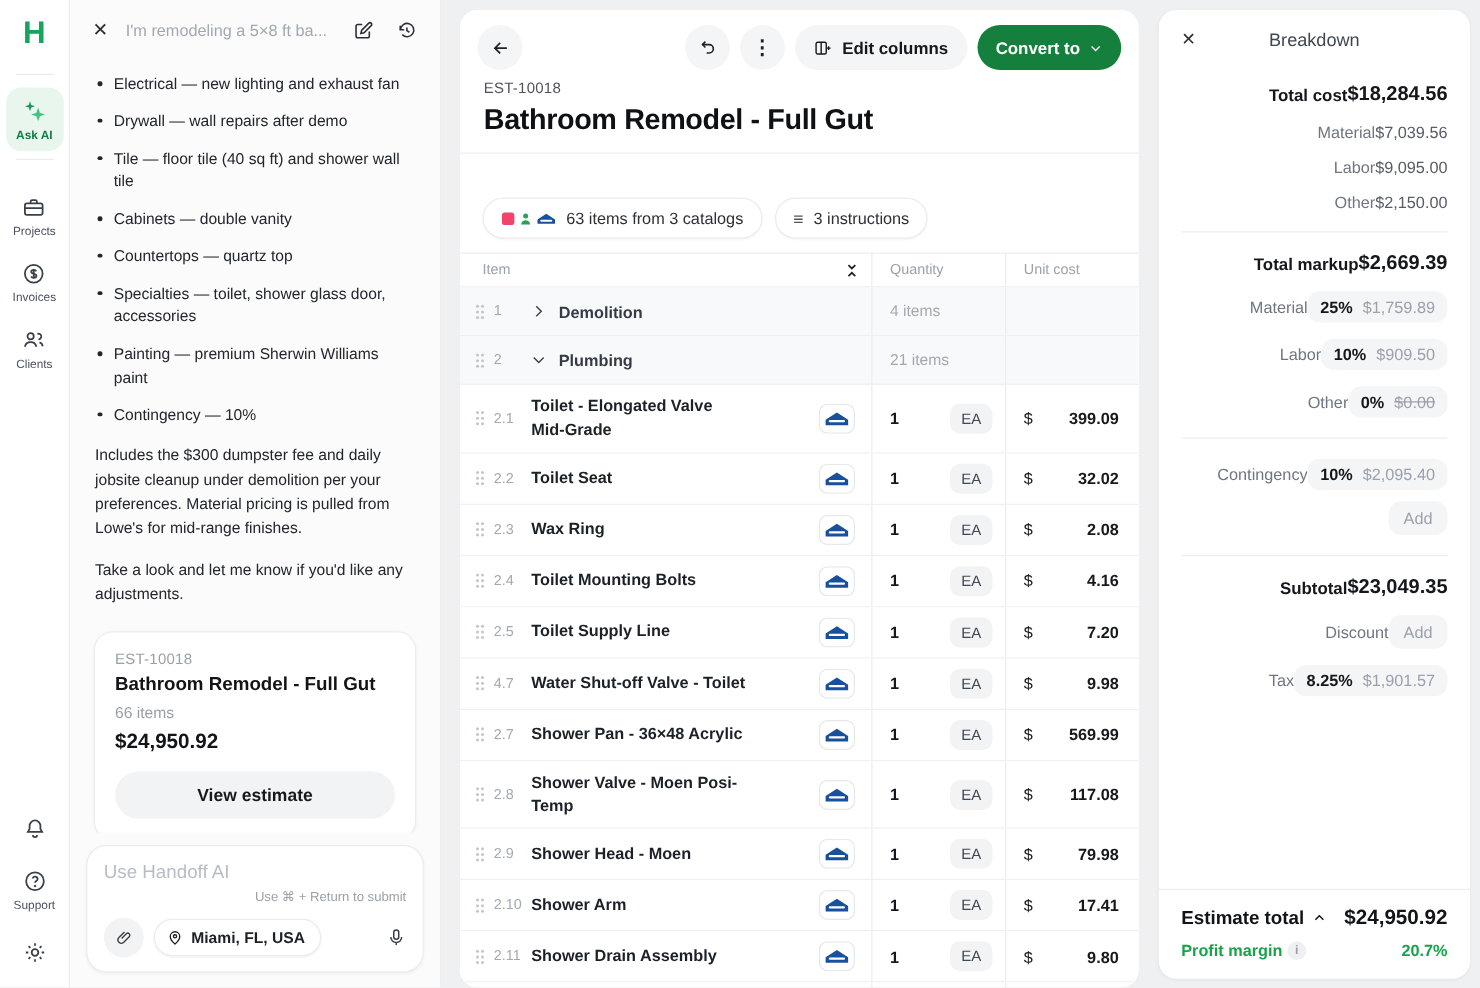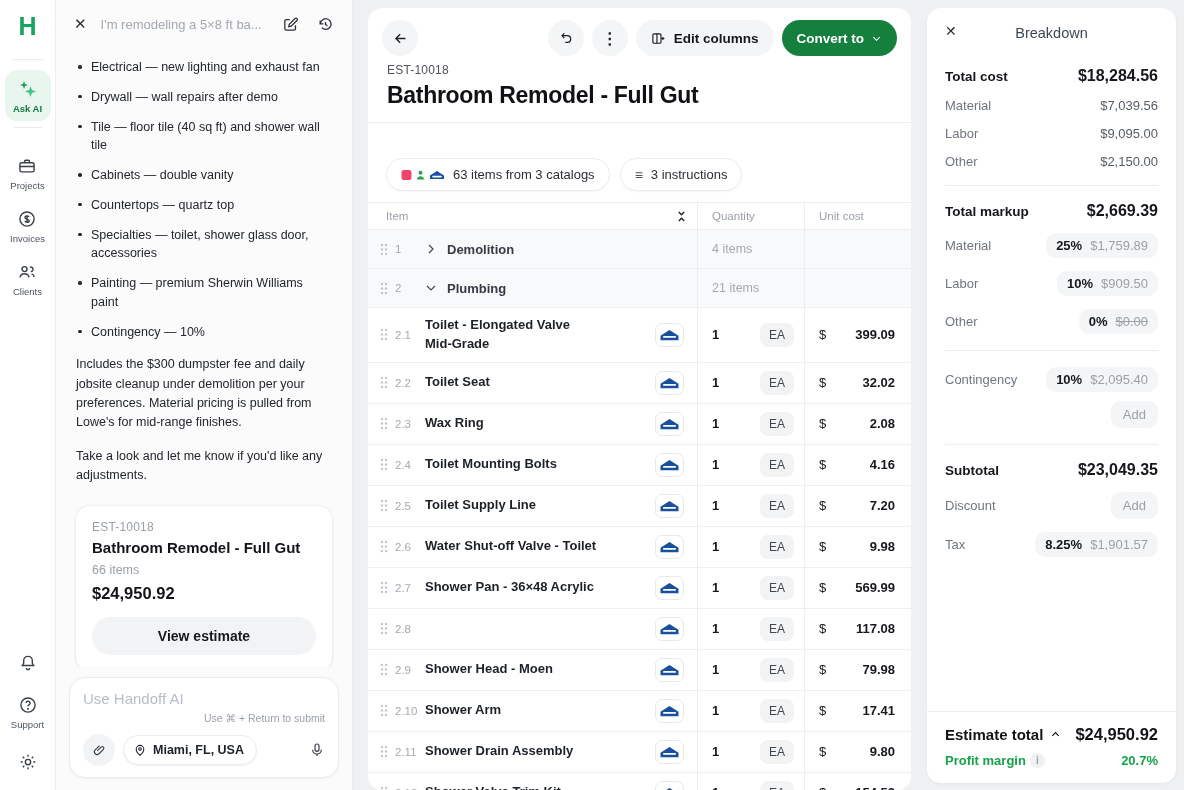--- a/index.html
+++ b/index.html
@@ -88,21 +88,21 @@
   .cost-cell { border-left:1px solid #ededef; padding:0 16px 0 14px; justify-content:space-between; }
   .cur { font-size:13px; color:#16181d; }
   .cost-val { font-size:13px; font-weight:600; color:#16181d; }
 
   
   .bd-card { width:249px; background:#fff; border-radius:14px; margin-bottom:7px; display:flex; flex-direction:column; flex-shrink:0; box-shadow:0 1px 3px rgba(20,24,31,.05); }
   .bd-header { position:relative; padding:17px 18px 0; }
   .bd-close { position:absolute; left:18px; top:15px; font-size:14px; color:#2b2f36; cursor:pointer; }
   .bd-title { text-align:center; font-size:14.5px; font-weight:500; color:#3f4754; }
   .bd-body { flex:1; display:flex; flex-direction:column; padding:26px 18px 0; }
-  .bd-row { display:flex; align-items:center; justify-content:space-between; margin-bottom:13px; }
+  .bd-row { display:flex; align-items:center; justify-content:flex-end; margin-bottom:13px; }
   .bd-label-main { font-size:13.5px; font-weight:700; color:#15171c; }
   .bd-value-main { font-size:16px; font-weight:700; color:#15171c; }
   .bd-label { font-size:13px; color:#6f7680; }
   .bd-value { font-size:13px; color:#565d66; }
   .bd-divider { border-top:1px solid #ededef; margin:3px 0 16px; }
   .bd-pill { background:#f4f5f6; border-radius:10px; padding:5px 10px; display:flex; align-items:center; gap:8px; cursor:pointer; }
   .bd-pct { font-size:13px; font-weight:700; color:#15171c; }
   .bd-pill-val { font-size:13px; color:#9ba1aa; }
   .strike { text-decoration:line-through; }
   .add-pill { background:#f4f5f6; border:none; border-radius:10px; padding:6px 12px; font-family:inherit; font-size:13px; color:#9ba1aa; cursor:pointer; }
@@ -595,21 +595,21 @@
                   <g fill="currentColor">
                     <circle cx="2" cy="2" r="1.2"></circle>
                     <circle cx="6" cy="2" r="1.2"></circle>
                     <circle cx="2" cy="6.5" r="1.2"></circle>
                     <circle cx="6" cy="6.5" r="1.2"></circle>
                     <circle cx="2" cy="11" r="1.2"></circle>
                     <circle cx="6" cy="11" r="1.2"></circle>
                   </g>
                 </svg>
               </span>
-              <span class="rownum">2.6</span>
+              <span class="rownum">4.7</span>
               <span class="row-name">Water Shut-off Valve - Toilet</span>
               <span class="rspacer"></span>
               <span class="lowes-badge">
                 <svg width="29" height="24" viewBox="0 0 29 24">
                   <rect x="0.5" y="0.5" width="28" height="23" rx="6.5" fill="#fff" stroke="#e7e8ea"></rect>
                   <path d="M5.5 12.8L14.5 7l9 5.8v4.4h-18z" fill="#19509e"></path>
                   <rect x="8" y="13" width="13" height="1.8" rx="0.9" fill="#fff"></rect>
                 </svg>
               </span>
             </div>
@@ -666,20 +666,21 @@
                     <circle cx="2" cy="2" r="1.2"></circle>
                     <circle cx="6" cy="2" r="1.2"></circle>
                     <circle cx="2" cy="6.5" r="1.2"></circle>
                     <circle cx="6" cy="6.5" r="1.2"></circle>
                     <circle cx="2" cy="11" r="1.2"></circle>
                     <circle cx="6" cy="11" r="1.2"></circle>
                   </g>
                 </svg>
               </span>
               <span class="rownum">2.8</span>
+              <span class="row-name">Shower Valve - Moen Posi-Temp</span>
               <span class="rspacer"></span>
               <span class="lowes-badge">
                 <svg width="29" height="24" viewBox="0 0 29 24">
                   <rect x="0.5" y="0.5" width="28" height="23" rx="6.5" fill="#fff" stroke="#e7e8ea"></rect>
                   <path d="M5.5 12.8L14.5 7l9 5.8v4.4h-18z" fill="#19509e"></path>
                   <rect x="8" y="13" width="13" height="1.8" rx="0.9" fill="#fff"></rect>
                 </svg>
               </span>
             </div>
             <div class="cell qty-cell">

